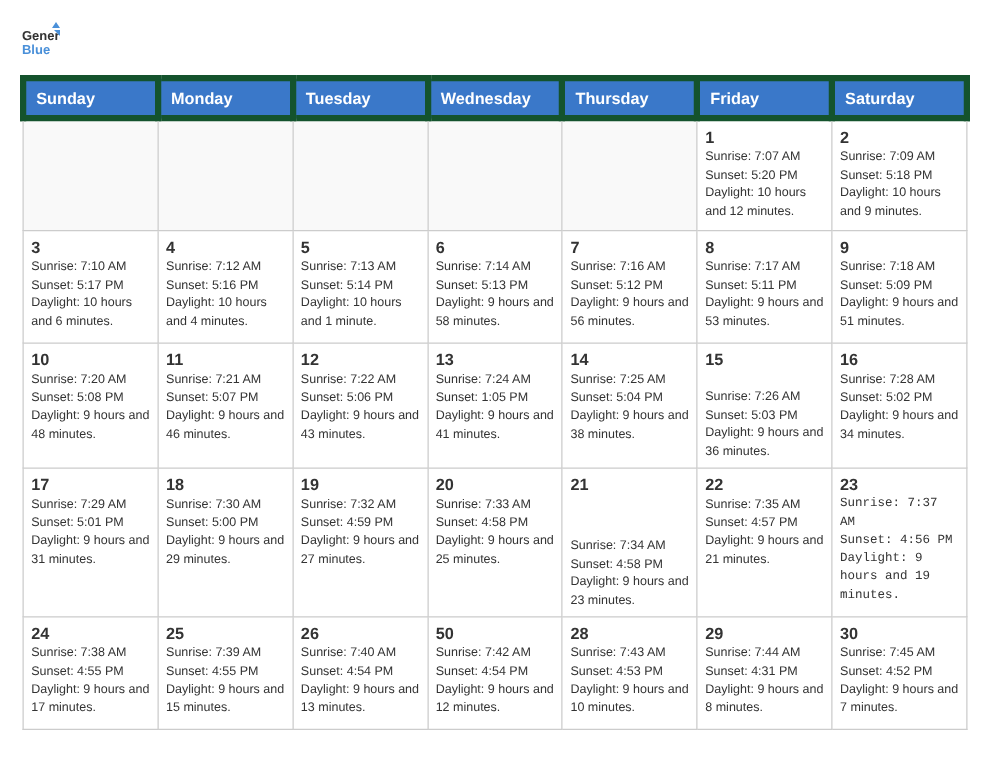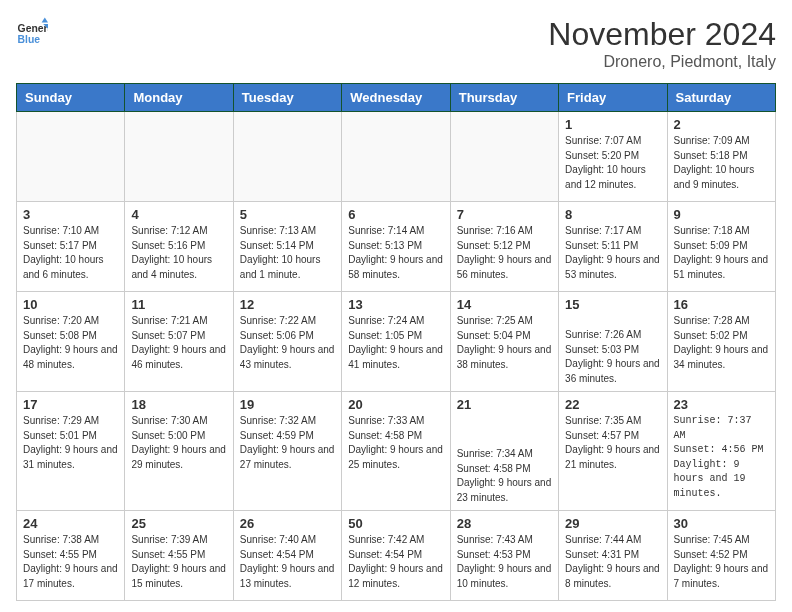--- a/index.html
+++ b/index.html
@@ -42,21 +42,21 @@
       border-collapse: collapse;
       table-layout: fixed;
     }
     .calendar th {
       background: #3a78c9;
       color: #fff;
       text-align: left;
       padding: 6px 8px;
       font-size: 13px;
       font-weight: bold;
-      border: 1px solid #14532d;
+      border: 5px solid #14532d;
     }
     .calendar td {
       border: 1px solid #ccc;
       vertical-align: top;
       padding: 5px 6px;
       font-size: 11px;
       color: #333;
       background: #fff;
       height: 90px;
     }
@@ -80,24 +80,20 @@
 
 <div class="header">
   <div class="logo">
     <svg class="logo-icon" viewBox="0 0 40 40">
       <text x="2" y="20" font-size="13" font-weight="bold" fill="#333">General</text>
       <text x="2" y="34" font-size="13" font-weight="bold" fill="#4a90d9">Blue</text>
       <polygon points="32,8 40,8 36,2" fill="#4a90d9"></polygon>
       <polygon points="34,10 40,10 40,16" fill="#4a90d9"></polygon>
     </svg>
   </div>
-  <div class="title-block">
-    <div class="month-title">November 2024</div>
-    <div class="location">Dronero, Piedmont, Italy</div>
-  </div>
 </div>
 
 <table class="calendar">
   <thead>
     <tr>
     <th>Sunday</th>
         <th>Monday</th>
         <th>Tuesday</th>
         <th>Wednesday</th>
         <th>Thursday</th>

